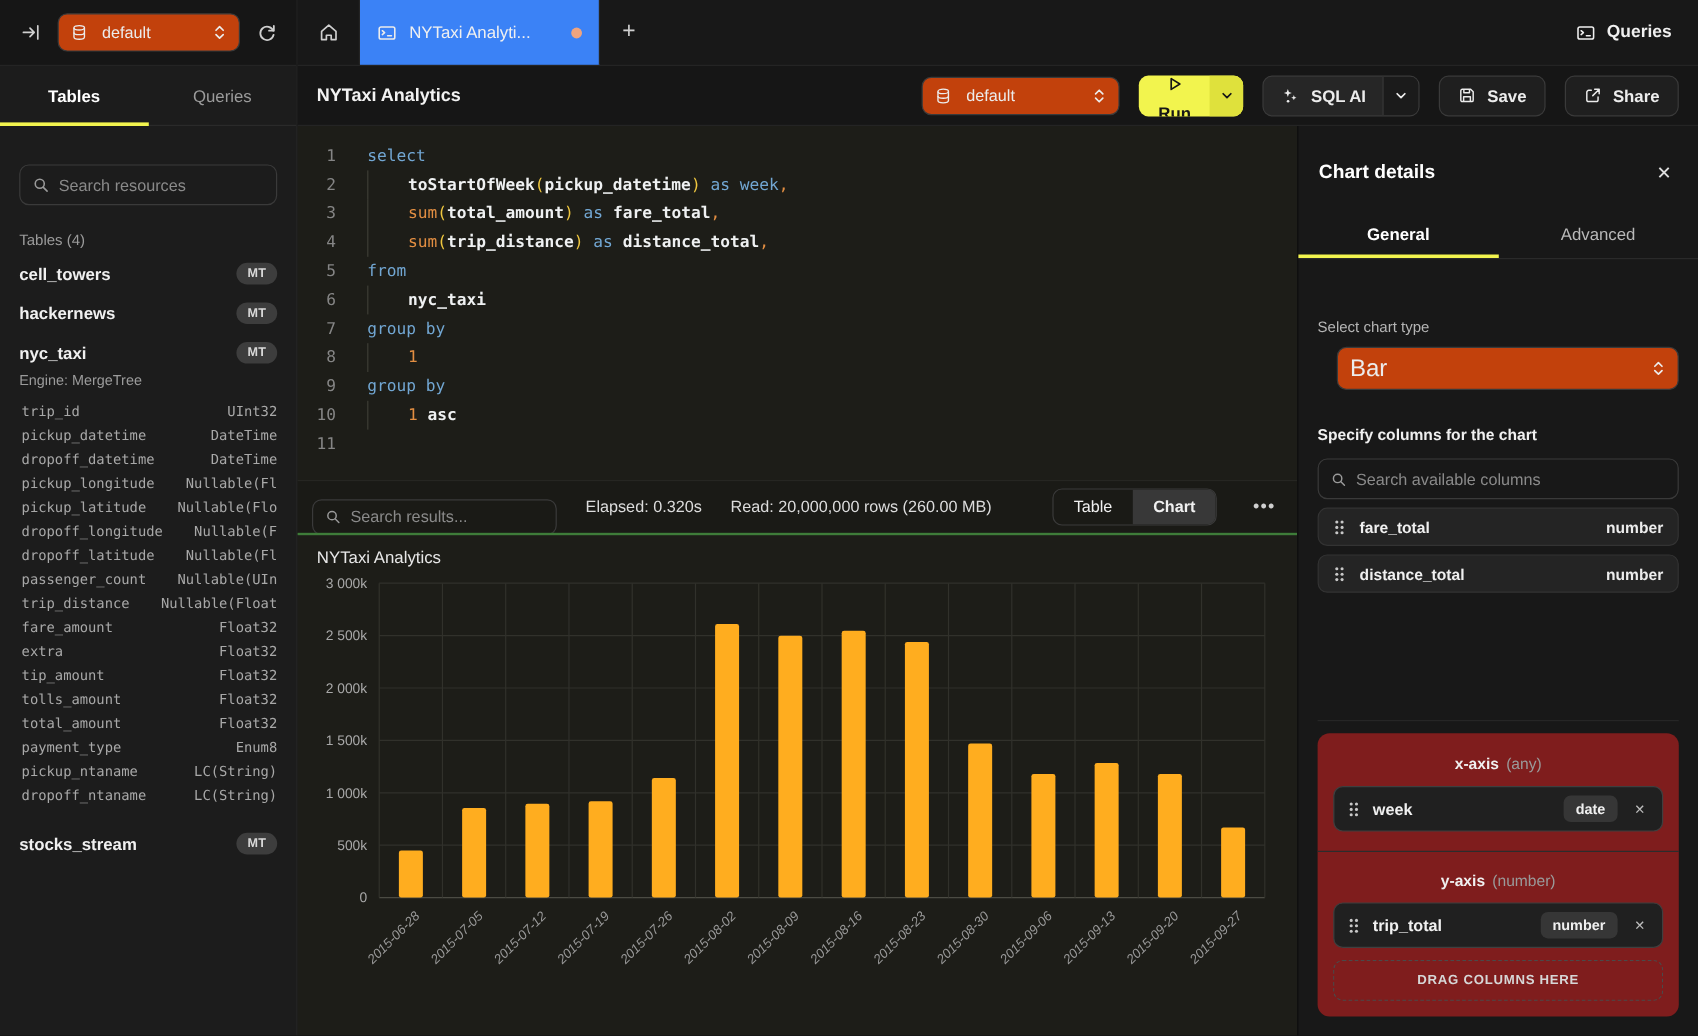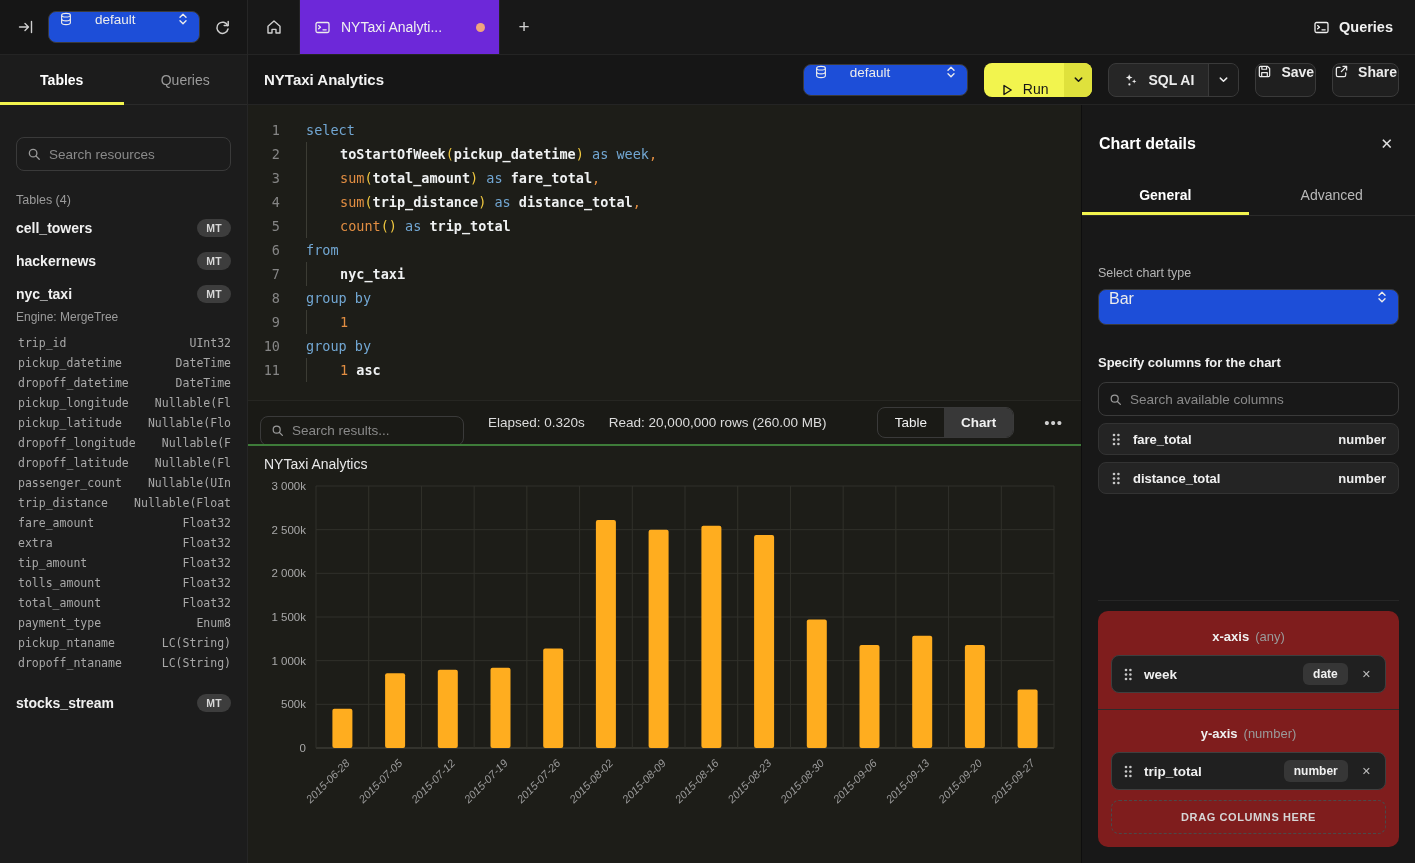--- a/index.html
+++ b/index.html
@@ -4,21 +4,21 @@
 <style>
   * { box-sizing: border-box; margin: 0; padding: 0; }
   html,body { width:1415px; height:863px; overflow:hidden; }
   body { font-family:"Liberation Sans", sans-serif; background:#161616; color:#ececec; font-size:14px; }
   .app { display:flex; width:1415px; height:863px; }
 
   
   .left { width:248px; flex:none; display:flex; flex-direction:column; background:#1c1c1c; border-right:1px solid #262626; }
   .left-topbar { height:55px; flex:none; display:flex; align-items:center; gap:14px; padding:0 16px 0 18px; background:#161616; border-bottom:1px solid #242424; }
   .icon-btn { background:none; border:none; color:#cfcfcf; display:flex; align-items:center; justify-content:center; cursor:pointer; }
-  .select-box { display:flex; align-items:flex-start; gap:22px; height:32px; padding:0 10px; background:#1d4ed8; border:1px solid #3a3a3a; border-radius:8px; color:#ececec; font-size:13.5px; flex:1; }
+  .select-box { display:flex; align-items:center; gap:12px; height:32px; padding:0 10px; background:#c2410c; border:1px solid #3a3a3a; border-radius:8px; color:#ececec; font-size:13.5px; flex:1; }
   .select-box .grow { flex:1; }
   .side-tabs { height:50px; flex:none; display:flex; background:#1c1c1c; border-bottom:1px solid #2a2a2a; }
   .side-tab { flex:1; display:flex; align-items:center; justify-content:center; font-size:14px; color:#9b9b9b; cursor:pointer; position:relative; }
   .side-tab.active { color:#ffffff; font-weight:600; }
   .side-tab.active::after { content:""; position:absolute; left:0; right:0; bottom:-1px; height:3px; background:#f2f44e; }
   .side-body { flex:1; padding:16px 16px 0 16px; overflow:hidden; }
   .new-table-btn { width:100%; height:34px; background:#f2f44e; color:#151515; border:none; border-radius:8px; font-size:14px; font-weight:600; display:flex; align-items:center; justify-content:center; gap:8px; cursor:pointer; }
   .search-field { display:flex; align-items:center; gap:8px; height:34px; margin-top:16px; padding:0 10px; border:1px solid #3a3a3a; border-radius:8px; background:transparent; }
   .search-field input { flex:1; background:transparent; border:none; outline:none; color:#ececec; font-size:13.5px; font-family:"Liberation Sans",sans-serif; }
   .search-field input::placeholder { color:#8a8a8a; }
@@ -27,33 +27,33 @@
   .tbl-name { font-size:14px; font-weight:600; color:#f0f0f0; }
   .badge { background:#3d3d3d; color:#d8d8d8; font-size:10.5px; font-weight:700; padding:3px 9px; border-radius:10px; letter-spacing:.3px; }
   .tbl-engine { font-size:12px; color:#9b9b9b; height:22px; }
   .col-row { display:flex; justify-content:space-between; height:20px; padding-left:2px; font-family:"DejaVu Sans Mono",monospace; font-size:11.5px; color:#a8a8a8; white-space:nowrap; overflow:hidden; }
   .cols-block { margin:4px 0 10px 0; }
 
   
   .right-of-rail { flex:1; display:flex; flex-direction:column; min-width:0; }
   .tabbar { height:55px; flex:none; display:flex; align-items:stretch; background:#181818; border-bottom:1px solid #242424; }
   .home-btn { width:52px; display:flex; align-items:center; justify-content:center; color:#cfcfcf; border-right:1px solid #242424; cursor:pointer; }
-  .tab { width:200px; display:flex; align-items:center; gap:10px; padding:0 14px; background:#6d28d9; border-right:1px solid #242424; cursor:pointer; }
+  .tab { width:200px; display:flex; align-items:center; gap:10px; padding:0 14px; background:#3b82f6; border-right:1px solid #242424; cursor:pointer; }
   .tab-title { flex:1; font-size:14px; color:#f0f0f0; white-space:nowrap; overflow:hidden; }
   .dot { width:9px; height:9px; border-radius:50%; background:#f0a47e; flex:none; }
   .plus-btn { width:48px; display:flex; align-items:center; justify-content:center; font-size:19px; color:#cfcfcf; cursor:pointer; }
   .queries-btn { margin-left:auto; display:flex; align-items:center; gap:9px; padding:0 22px; color:#f0f0f0; font-size:14.5px; font-weight:600; cursor:pointer; }
 
   .main-toolbar { height:50px; flex:none; display:flex; align-items:center; padding:0 16px; background:#161616; border-bottom:1px solid #242424; gap:16px; }
   .doc-title { font-size:15px; font-weight:600; color:#f2f2f2; flex:1; }
   .toolbar-select { width:165px; flex:none; }
-  .btn { display:flex; align-items:flex-start; gap:9px; height:34px; padding:0 1px; background:#1f1f1f; border:1px solid #3a3a3a; border-radius:8px; color:#ececec; font-size:14px; font-weight:600; cursor:pointer; }
+  .btn { display:flex; align-items:center; gap:9px; height:34px; padding:0 15px; background:#1f1f1f; border:1px solid #3a3a3a; border-radius:8px; color:#ececec; font-size:14px; font-weight:600; cursor:pointer; }
   .split { display:flex; align-items:stretch; height:34px; border-radius:8px; overflow:hidden; }
   .run-btn { background:#f2f44e; color:#161616; }
-  .run-main { display:flex; align-items:flex-end; gap:9px; padding:0 16px; font-weight:400; font-size:14px; cursor:pointer; }
+  .run-main { display:flex; align-items:center; gap:9px; padding:0 16px; font-weight:700; font-size:14px; cursor:pointer;flex-direction:column; }
   .run-caret { width:28px; background:#dfe13c; display:flex; align-items:center; justify-content:center; cursor:pointer; }
   .ai-btn { border:1px solid #3a3a3a; background:#262626; color:#ececec; }
   .ai-main { display:flex; align-items:center; gap:9px; padding:0 14px; font-weight:600; cursor:pointer; }
   .ai-caret { width:30px; background:#1b1b1b; border-left:1px solid #3a3a3a; display:flex; align-items:center; justify-content:center; cursor:pointer; }
 
   .content { flex:1; display:flex; min-height:0; }
   .workarea { width:833px; flex:none; display:flex; flex-direction:column; min-height:0; }
 
   
   .editor { height:295px; flex:none; display:flex; background:#1d1d18; overflow:hidden; font-family:"DejaVu Sans Mono",monospace; font-size:13.5px; }
@@ -84,21 +84,21 @@
   
   .details-panel { flex:1; background:#181818; border-left:1px solid #0e0e0e; display:flex; flex-direction:column; min-height:0; }
   .panel-header { flex:none; display:flex; align-items:center; justify-content:space-between; padding:30px 22px 24px 17px; }
   .panel-title { font-size:16px; font-weight:700; color:#ffffff; }
   .close-x { color:#e0e0e0; font-size:15px; cursor:pointer; }
   .panel-tabs { flex:none; display:flex; border-bottom:1px solid #2a2a2a; }
   .ptab { flex:1; text-align:center; padding:10px 0 12px 0; font-size:14px; color:#b9b9b9; cursor:pointer; }
   .ptab.active { color:#ffffff; font-weight:600; box-shadow:inset 0 -3px 0 #f2f44e; }
   .panel-body { flex:1; display:flex; flex-direction:column; padding:18px 16px 16px 16px; min-height:0; }
   .field-label { font-size:12.5px; color:#b5b5b5; margin-bottom:9px;margin-top:32px; }
-  .chart-type-select { height:36px; flex:none; font-size:16px; }
+  .chart-type-select { height:36px; flex:none; font-size:20px;margin-left:16px; }
   .cols-title { margin-top:30px; font-size:13px; font-weight:700; color:#f0f0f0; }
   .panel-search { margin-top:12px; height:34px; }
   .col-chip { display:flex; align-items:center; gap:12px; height:32px; margin-top:7px; padding:0 12px; background:#242424; border:1px solid #333333; border-radius:8px; }
   .col-chip .chip-name { font-size:13px; font-weight:700; color:#f0f0f0; flex:1; }
   .col-chip .chip-type { font-size:13px; font-weight:600; color:#ececec; }
 
   .axes-section { margin-top:auto; border-top:1px solid #262626; padding-top:10px; }
   .axes-card { background:#7f1d1d; border-radius:10px; padding:12px 13px 13px 13px; }
   .axis-head { text-align:center; font-size:13px; color:#f0f0f0; margin:6px 0 11px 0; }
   .axis-head b { font-weight:700; }
@@ -378,21 +378,20 @@
               <div class="ln">8</div>
               <div class="ln">9</div>
               <div class="ln">10</div>
               <div class="ln">11</div>
             </div>
           <div class="code" id="editor-lines">
               <div class="code-line"><span class="tk-k">select</span></div>
               <div class="code-line ind"><span class="tk-f">toStartOfWeek</span><span class="tk-y">(</span><span class="tk-i">pickup_datetime</span><span class="tk-y">)</span><span class="tk-k"> as </span><span class="tk-k">week</span><span class="tk-o">,</span></div>
               <div class="code-line ind"><span class="tk-o">sum</span><span class="tk-y">(</span><span class="tk-i">total_amount</span><span class="tk-y">)</span><span class="tk-k"> as </span><span class="tk-i">fare_total</span><span class="tk-o">,</span></div>
               <div class="code-line ind"><span class="tk-o">sum</span><span class="tk-y">(</span><span class="tk-i">trip_distance</span><span class="tk-y">)</span><span class="tk-k"> as </span><span class="tk-i">distance_total</span><span class="tk-o">,</span></div>
-              <div class="code-line ind"><span class="tk-o">count</span><span class="tk-y">()</span><span class="tk-k"> as </span><span class="tk-i">trip_total</span></div>
               <div class="code-line"><span class="tk-k">from</span></div>
               <div class="code-line ind"><span class="tk-i">nyc_taxi</span></div>
               <div class="code-line"><span class="tk-k">group by</span></div>
               <div class="code-line ind"><span class="tk-o">1</span></div>
               <div class="code-line"><span class="tk-k">group by</span></div>
               <div class="code-line ind"><span class="tk-o">1</span><span class="tk-i"> asc</span></div>
             </div>
         </div>
 
         <div class="results-bar">

